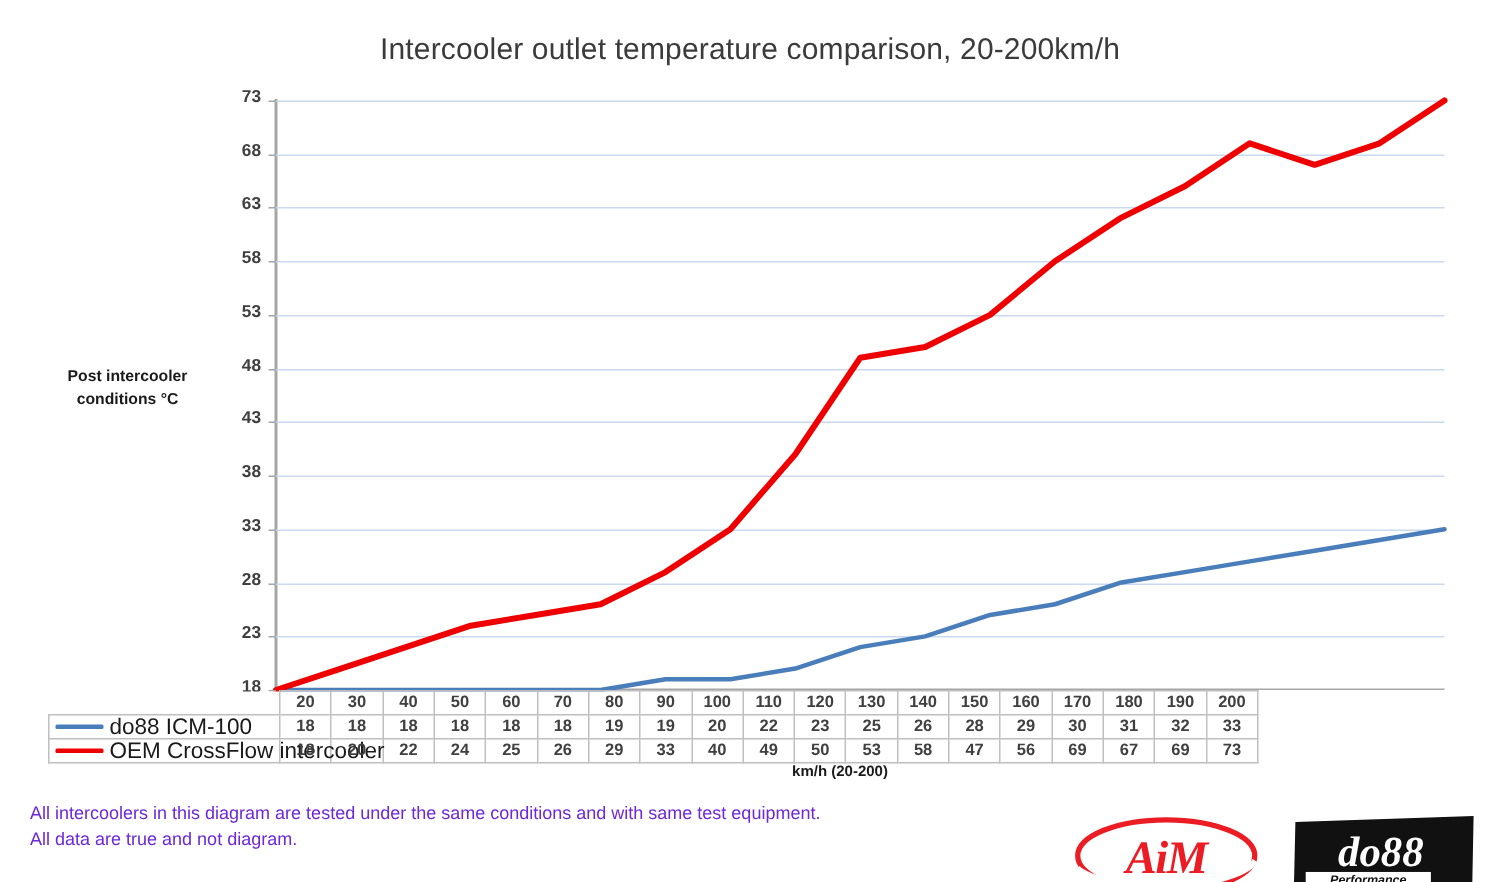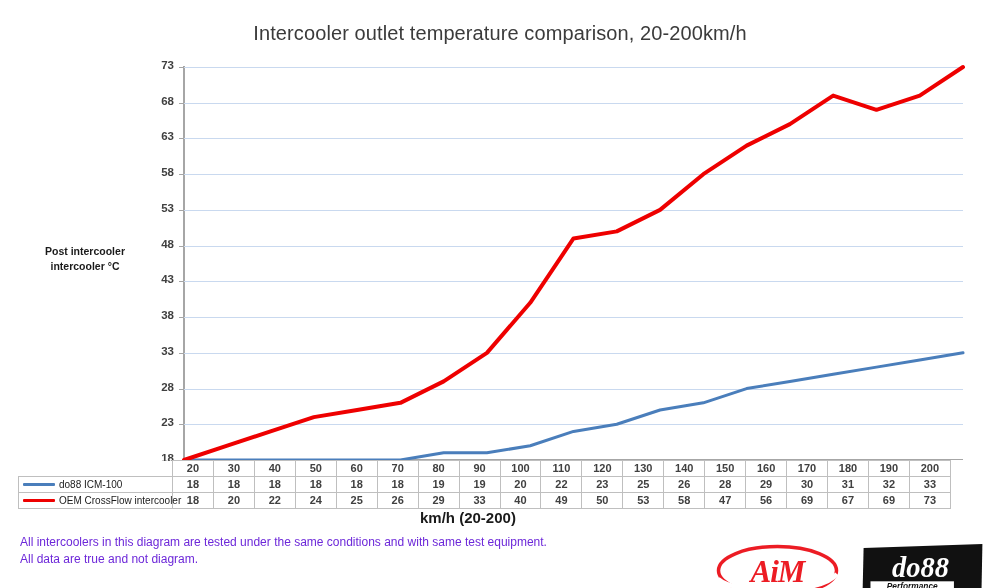--- a/index.html
+++ b/index.html
@@ -37,46 +37,46 @@
   }
   #plot svg{position:absolute;left:0;top:0;overflow:visible;}
   .tick-label{
     position:absolute;right:0;width:34px;text-align:right;
     font-size:11.5px;font-weight:bold;color:#404040;
   }
   .tick-mark{position:absolute;width:5px;height:1px;background:#a6a6a6;left:179px;}
 
   
   #datatable{
-    position:absolute;left:18px;top:460px;width:933px;height:45px;
+    position:absolute;left:32px;top:460px;width:807px;height:45px;
     border-collapse:collapse;table-layout:fixed;
   }
   #datatable td,#datatable th{
     border:1px solid #bfbfbf;
     font-size:11px;font-weight:bold;color:#404040;
     text-align:center;padding:0;height:15px;line-height:15px;
     background:#ffffff;
   }
   #datatable .lbl{
     text-align:left;padding-left:4px;white-space:nowrap;
-    font-size:10px;font-weight:normal;color:#1a1a1a;
+    font-size:15px;font-weight:normal;color:#1a1a1a;
   }
   #datatable .hdr-lbl{border-left:none;border-top:none;border-bottom:none;}
   #datatable col.legendcol{width:154px;}
   .swatch{
     display:inline-block;width:32px;height:3px;vertical-align:middle;
     margin-right:4px;margin-bottom:2px;border-radius:1px;
   }
   .swatch.blue{background:#4a7ebb;}
   .swatch.red{background:#ee0000;}
 
   
   .x-axis-title{
-    position:absolute;left:420px;top:509px;width:280px;text-align:left;
-    font-size:15px;font-weight:bold;color:#1a1a1a;
+    position:absolute;left:420px;top:509px;width:280px;text-align:center;
+    font-size:10px;font-weight:bold;color:#1a1a1a;
   }
 
   
   .footnote{
     position:absolute;left:20px;top:534px;width:640px;
     font-size:12px;line-height:17px;color:#6d28d9;
   }
 
   
   #logos{position:absolute;left:715px;top:540px;width:270px;height:62px;}
@@ -85,21 +85,21 @@
 </style>
 </head>
 <body>
 
 <div id="stage">
 
   <div class="chart-title">Intercooler outlet temperature comparison, 20-200km/h</div>
 
   <div class="y-axis-title">
     <div>Post intercooler</div>
-    <div>intercooler °C</div>
+    <div>conditions °C</div>
   </div>
 
   <div id="plot">
     <div class="axisline-v"></div>
     <div class="baseline"></div>
     <div id="gridlines">
         <div class="gridline" style="top: 357.273px;"></div>
         <div class="gridline" style="top: 321.545px;"></div>
         <div class="gridline" style="top: 285.818px;"></div>
         <div class="gridline" style="top: 250.091px;"></div>

